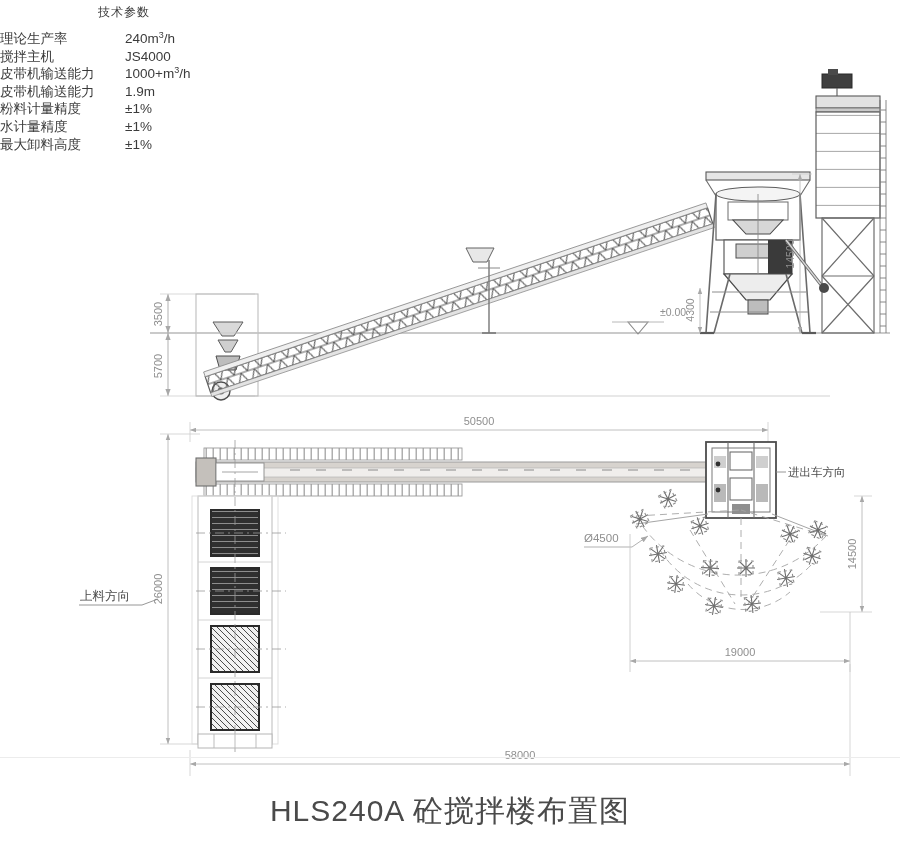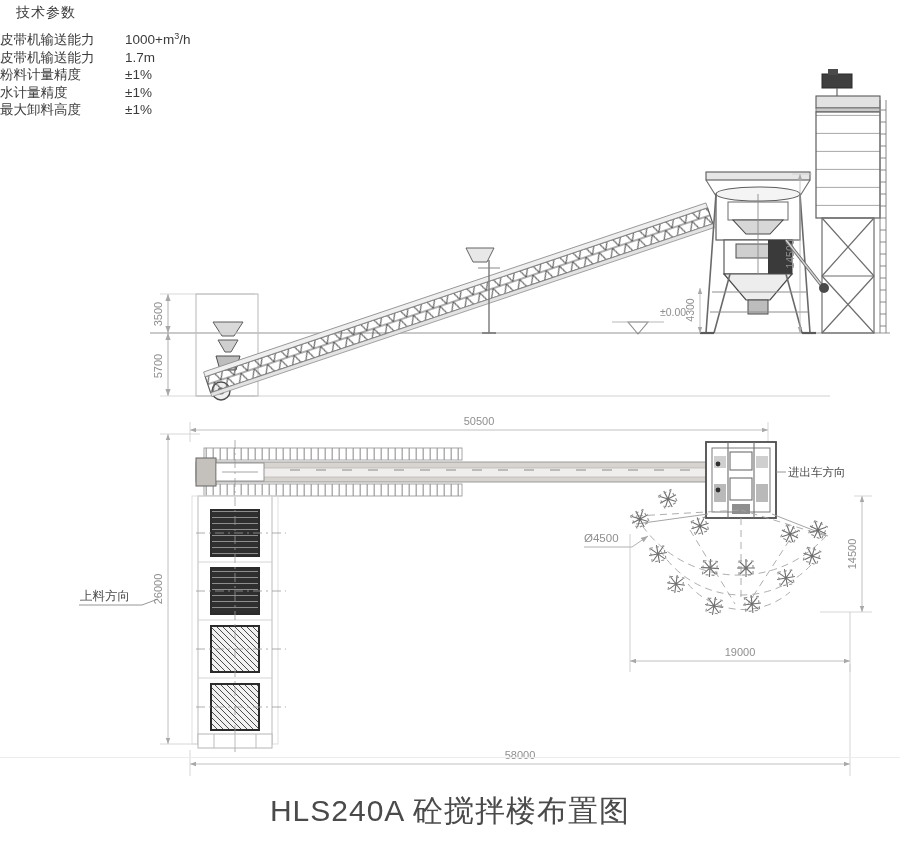--- a/index.html
+++ b/index.html
@@ -17,26 +17,26 @@
   }
 
   
   #spec-block {
     position: absolute;
     left: 0;
     top: 4px;
     width: 240px;
   }
   #spec-title {
-    text-align: left;
-    font-size: 14px;
+    text-align: center;
+    font-size: 12px;
     color: #3b3b3b;
     margin-bottom: 9px;
     letter-spacing: 1px;
-    padding-left: 16px;
+    padding-left: 8px;
   }
   .spec-row {
     display: flex;
     font-size: 13.5px;
     line-height: 17.6px;
     color: #3b3b3b;
     white-space: nowrap;
   }
   .spec-label {
     width: 125px;
@@ -87,26 +87,34 @@
 
   text { font-family: "Liberation Sans", "DejaVu Sans", sans-serif; }
 </style>
 </head>
 <body>
 
 <div id="spec-block">
   <div id="spec-title">技术参数</div>
   <div id="spec-rows">
       <div class="spec-row">
+        <div class="spec-label">理论生产率</div>
+        <div class="spec-value">240m<sup>3</sup>/h</div>
+      </div>
+      <div class="spec-row">
+        <div class="spec-label">搅拌主机</div>
+        <div class="spec-value">JS4000</div>
+      </div>
+      <div class="spec-row">
         <div class="spec-label">皮带机输送能力</div>
         <div class="spec-value">1000+m<sup>3</sup>/h</div>
       </div>
       <div class="spec-row">
         <div class="spec-label">皮带机输送能力</div>
-        <div class="spec-value">1.7m</div>
+        <div class="spec-value">1.9m</div>
       </div>
       <div class="spec-row">
         <div class="spec-label">粉料计量精度</div>
         <div class="spec-value">±1%</div>
       </div>
       <div class="spec-row">
         <div class="spec-label">水计量精度</div>
         <div class="spec-value">±1%</div>
       </div>
       <div class="spec-row">

